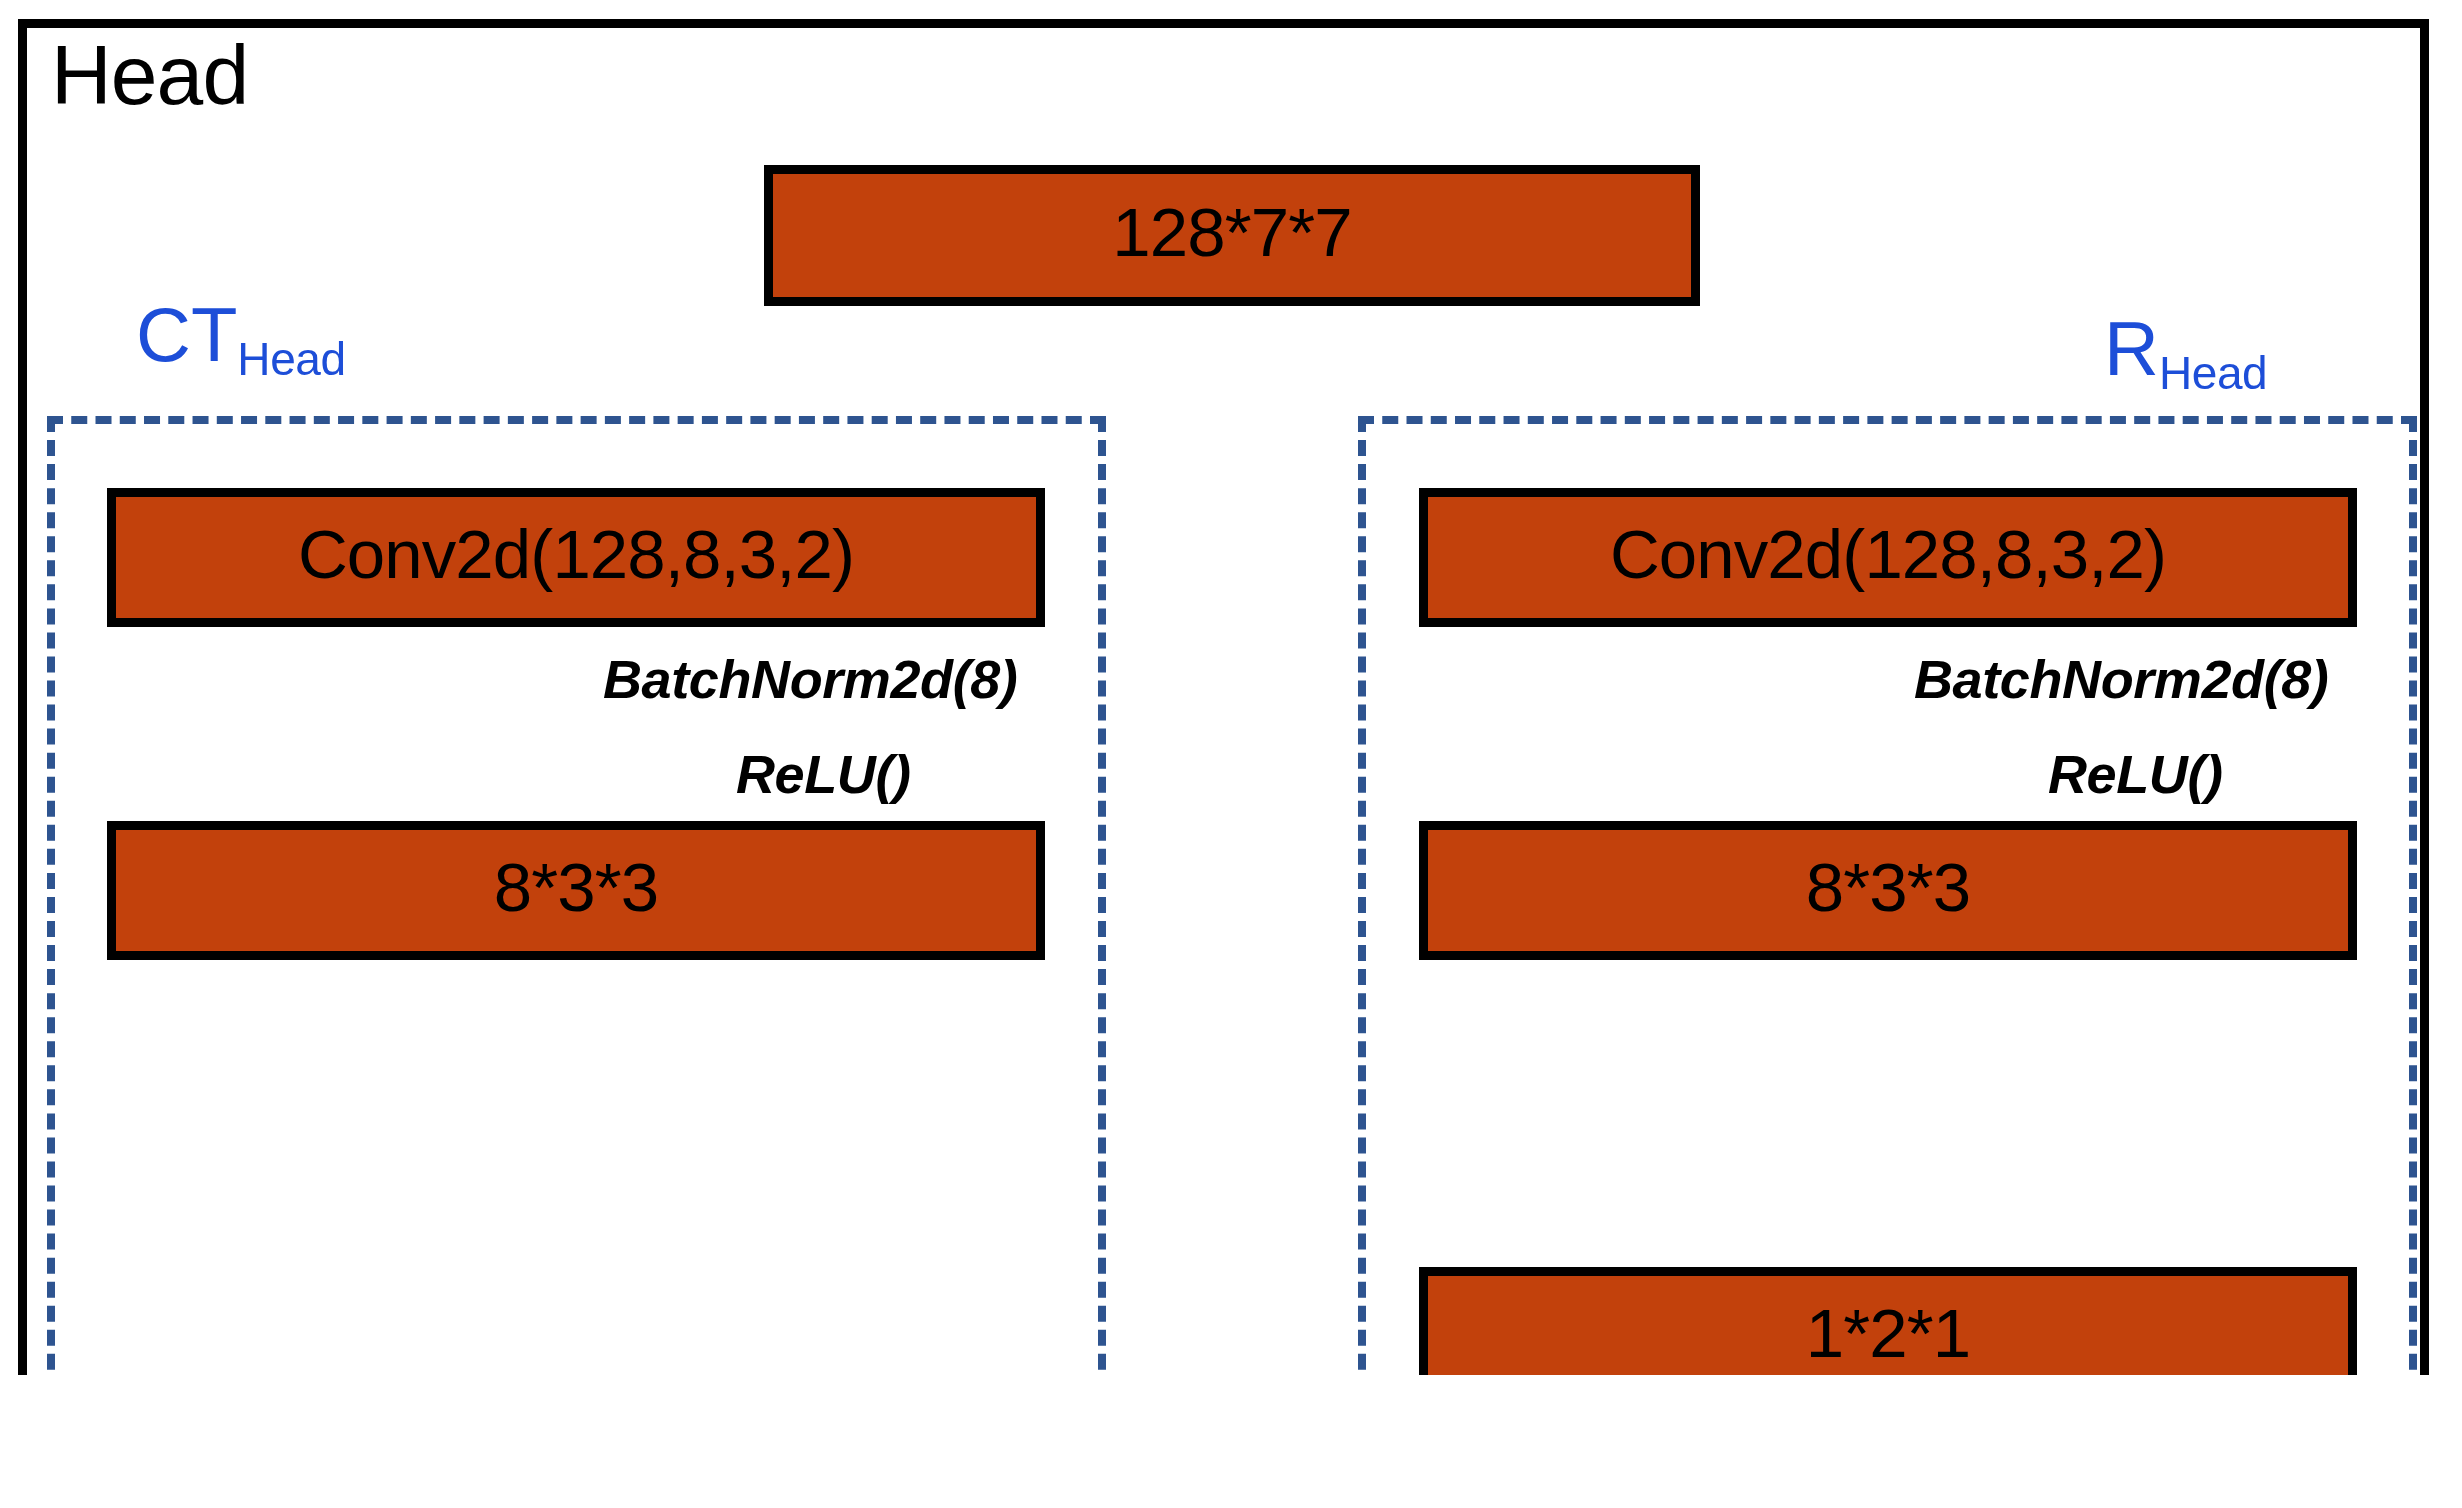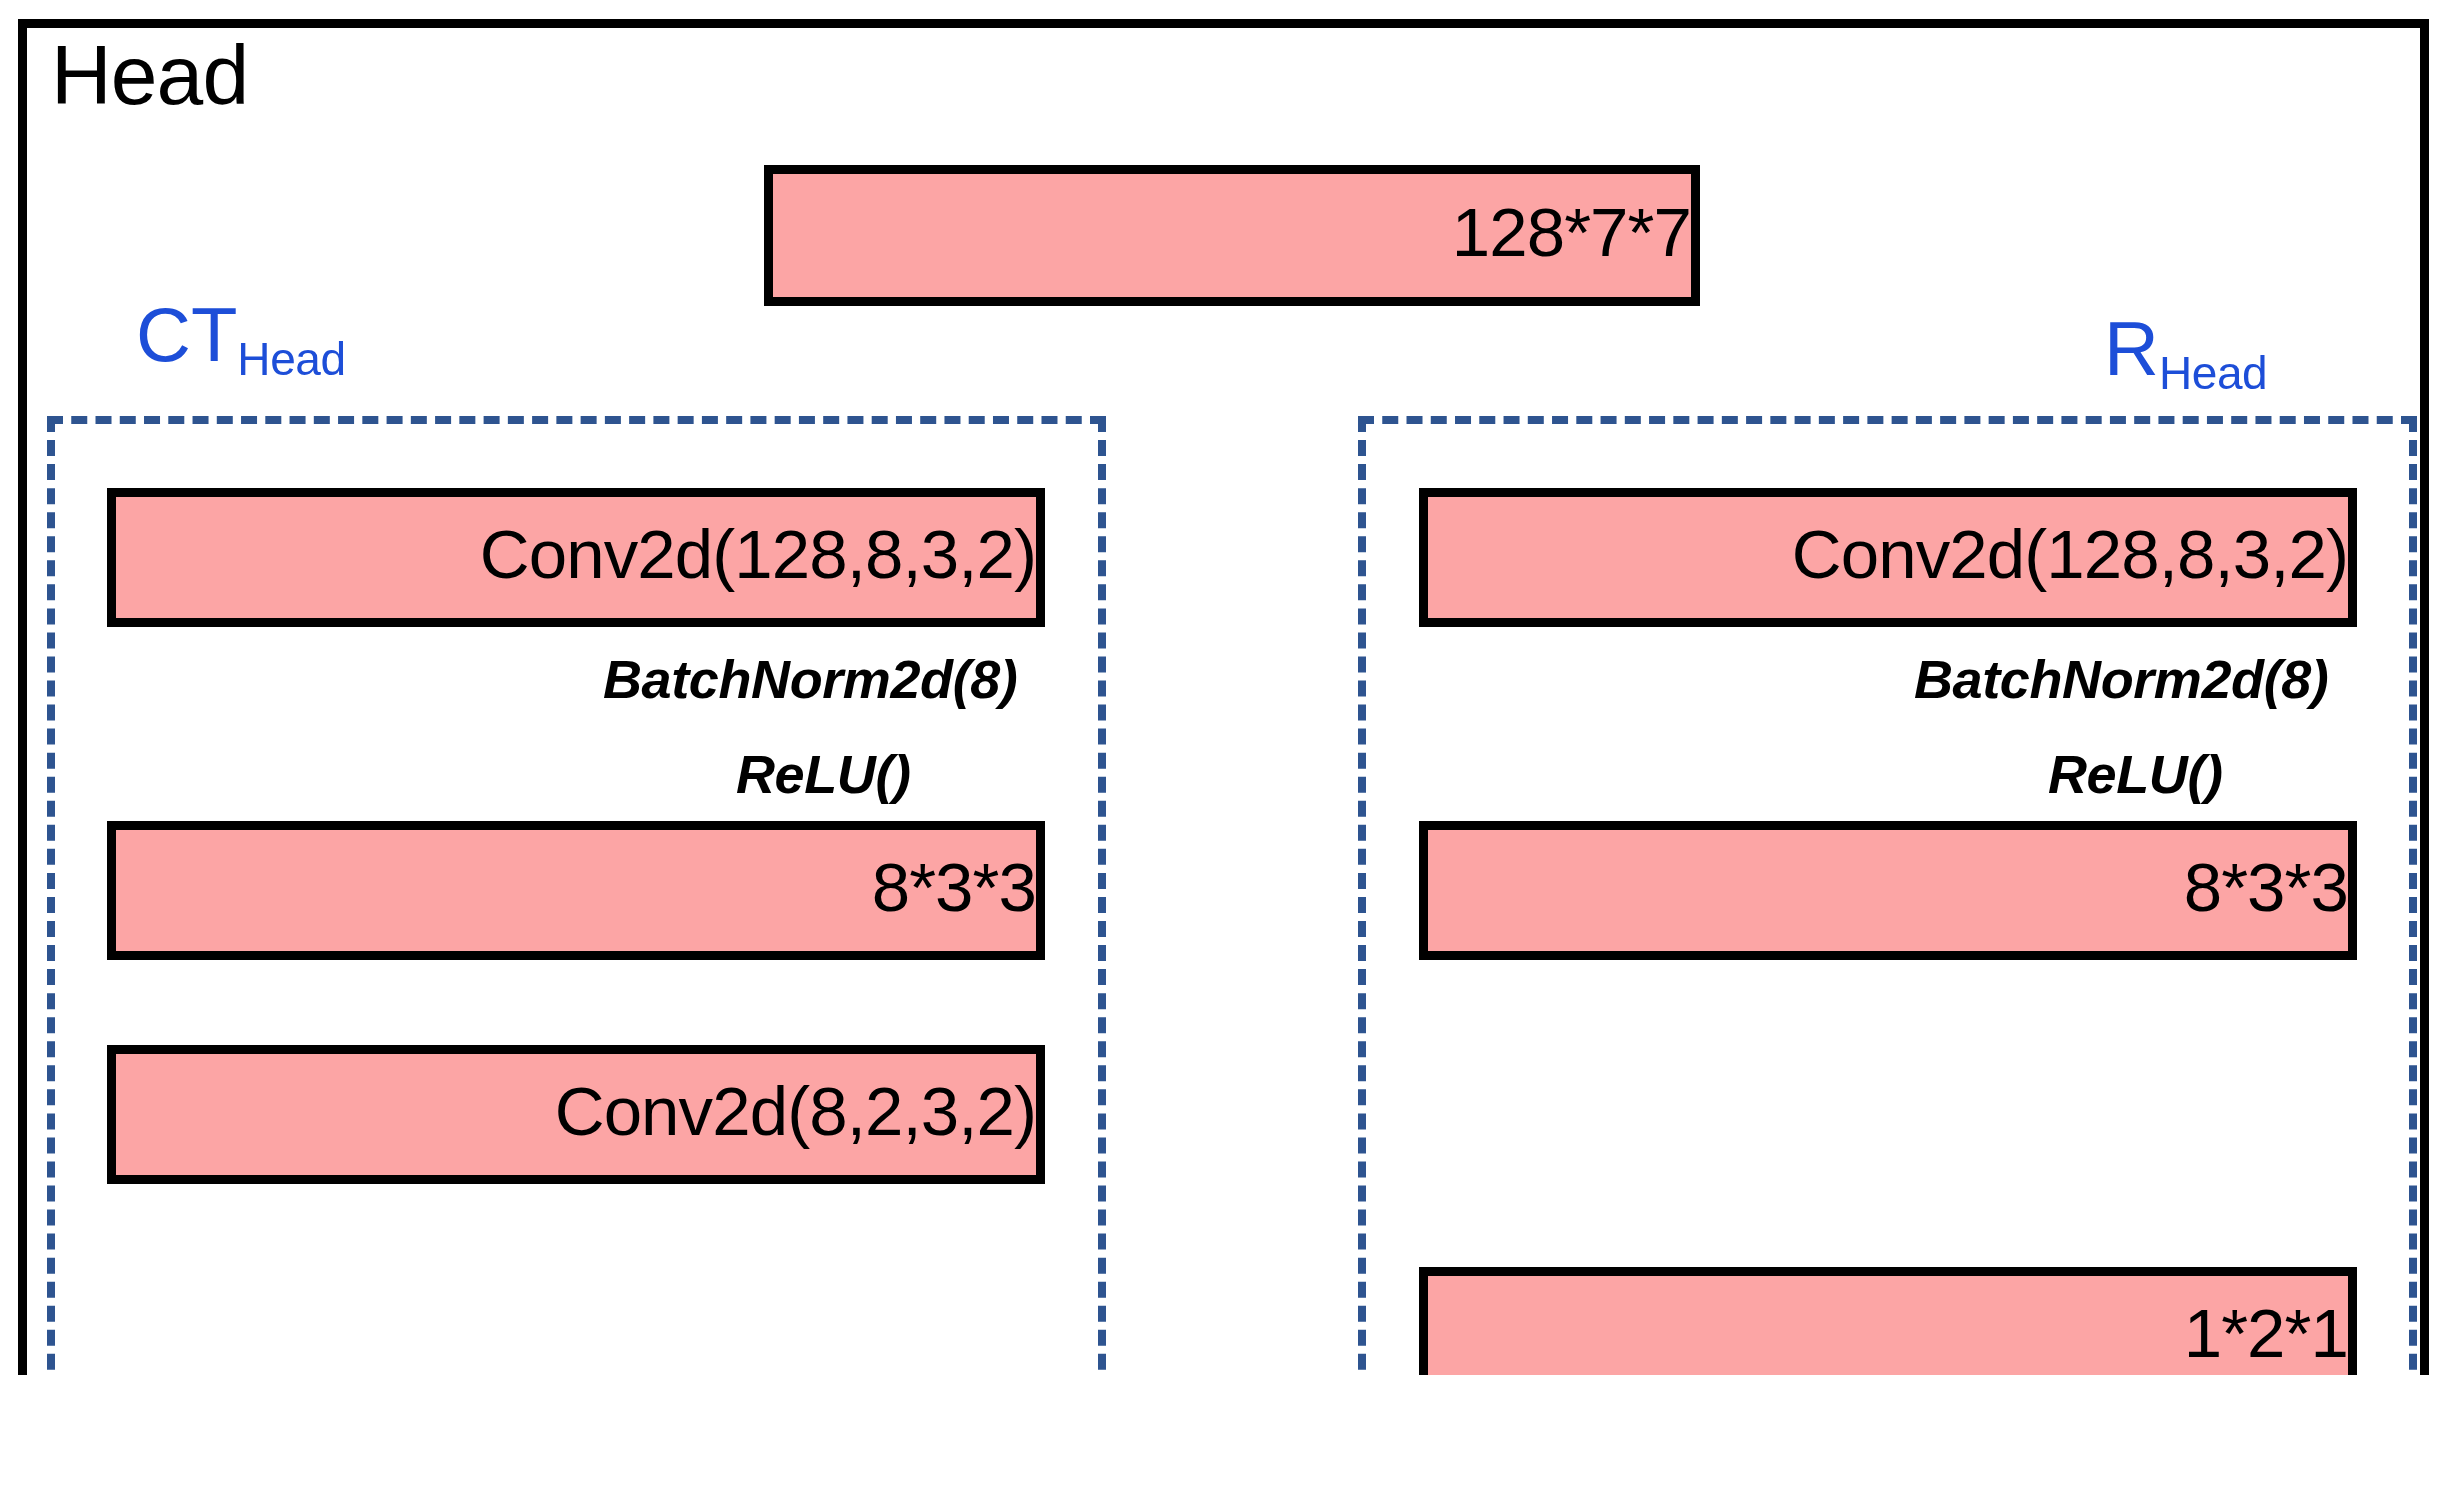--- a/index.html
+++ b/index.html
@@ -57,24 +57,24 @@
     letter-spacing: -0.4px;
   }
   #label-ct { left: 136px; top: 297px; }
   #label-r  { left: 2104px; top: 311px; }
 
   
   .node-box {
     position: absolute;
     border: 9.7px solid #000000;
     box-sizing: border-box;
-    background: #fca5a5;
+    background: #c2410c;
     display: flex;
     align-items: center;
-    justify-content: flex-end;
+    justify-content: center;
     color: #000000;
     white-space: nowrap;
   }
   .node-box .txt {
     font-size: 69px;
     line-height: 1;
     letter-spacing: -0.9px;
     position: relative;
     top: -2.6px;
   }
@@ -186,23 +186,20 @@
   <div class="node-box" id="box-input">
     <span class="txt">128*7*7</span>
   </div>
 
   <div class="node-box" id="ct-box-1">
     <span class="txt">Conv2d(128,8,3,2)</span>
   </div>
   <div class="node-box" id="ct-box-2">
     <span class="txt">8*3*3</span>
   </div>
-  <div class="node-box" id="ct-box-3">
-    <span class="txt">Conv2d(8,2,3,2)</span>
-  </div>
 
   <div class="node-box" id="r-box-1">
     <span class="txt">Conv2d(128,8,3,2)</span>
   </div>
   <div class="node-box" id="r-box-2">
     <span class="txt">8*3*3</span>
   </div>
   <div class="node-box" id="r-box-4">
     <span class="txt">1*2*1</span>
   </div>

